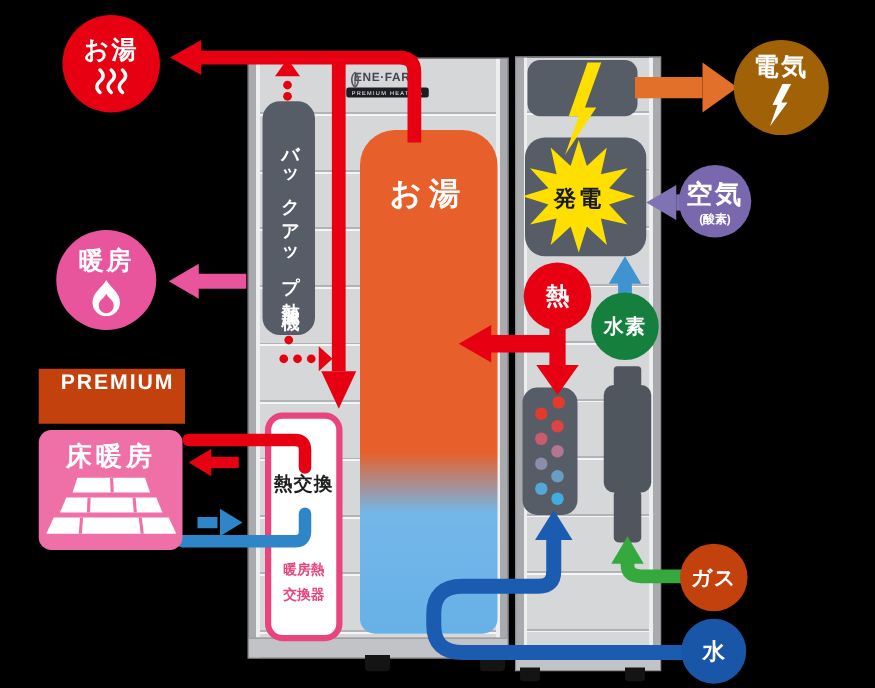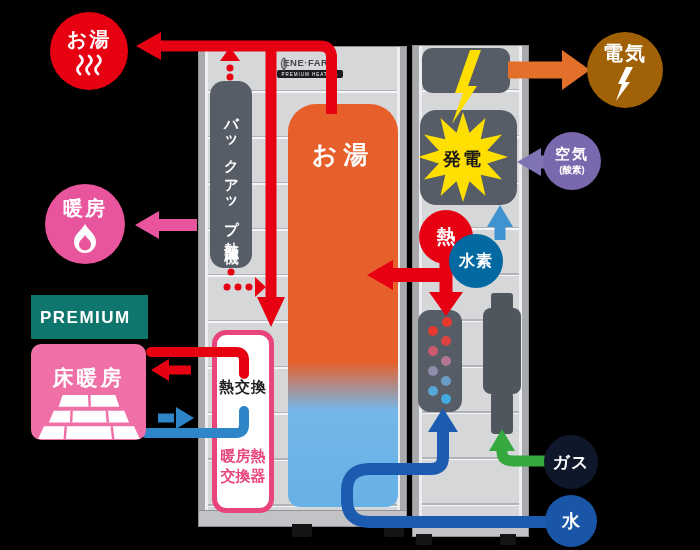--- a/index.html
+++ b/index.html
@@ -12,23 +12,23 @@
       repeating-linear-gradient(180deg,#d6d7d9 0 43px,#b2b3b7 43px 44.5px,#f4f5f7 44.5px 46px);
     border:1px solid #8f9094;}
   .unit-bottom{position:absolute;left:0;right:0;bottom:0;height:15px;background:#c2c3c7;border-top:1.5px solid #93949a;}
   .foot{position:absolute;background:#141414;border-radius:0 0 3px 3px;}
   .circle{position:absolute;border-radius:50%;display:flex;flex-direction:column;align-items:center;justify-content:center;color:#fff;font-weight:bold;text-align:center;}
   .clabel{letter-spacing:2px;white-space:nowrap;}
   .darkbox{position:absolute;background:#575d66;}
   .tank{position:absolute;left:288px;top:104px;width:110px;height:403px;border-radius:28px 28px 12px 12px;
         background:linear-gradient(180deg,#e7602c 0%,#e7602c 64%,#74b7e9 76%,#66b1e7 100%);}
   .hx-box{position:absolute;left:212px;top:330px;width:62px;height:183px;background:#fff;border:5px solid #e8457c;border-radius:14px;box-sizing:border-box;}
-  .badge{position:absolute;left:31px;top:295px;width:117px;height:44px;background:#0f766e;color:#fff;font-weight:bold;font-size:17px;line-height:21px;letter-spacing:1.5px;display:flex;flex-direction:column;justify-content:center;padding-left:9px;box-sizing:border-box;}
+  .badge{position:absolute;left:31px;top:295px;width:117px;height:44px;background:#c2410c;color:#fff;font-weight:bold;font-size:17px;line-height:21px;letter-spacing:1.5px;display:flex;flex-direction:row;justify-content:center;padding-left:9px;box-sizing:border-box;}
   .floorbox{position:absolute;left:31px;top:344px;width:115px;height:96px;background:#ef6fa7;border-radius:10px;display:flex;flex-direction:column;align-items:center;}
-  .floorbox .flabel{color:#fff;font-weight:bold;font-size:21px;letter-spacing:3px;margin-top:20px;}
+  .floorbox .flabel{color:#fff;font-weight:bold;font-size:21px;letter-spacing:3px;margin-top:7px;}
   .vtext{writing-mode:vertical-rl;text-orientation:upright;color:#fff;font-weight:bold;font-size:14.5px;letter-spacing:4px;}
   .txt{position:absolute;text-align:center;font-weight:bold;}
   .logo{position:absolute;left:279px;top:57px;width:62px;display:flex;flex-direction:column;align-items:center;}
   .logo .brand{font-size:9.5px;font-weight:bold;color:#45454d;letter-spacing:.5px;display:flex;align-items:center;gap:1px;}
   .logo .sub{margin-top:2px;background:#1c1c22;color:#fff;font-size:4.5px;letter-spacing:1px;padding:1.5px 4px;border-radius:2px;white-space:nowrap;}
   .tdot{position:absolute;width:10px;height:10px;border-radius:50%;}
   svg{position:absolute;left:0;top:0;}
 </style>
 </head>
 <body>
@@ -60,21 +60,21 @@
 
   <div class="darkbox" style="left:210px;top:81px;width:42px;height:187px;border-radius:14px;display:flex;align-items:center;justify-content:center;">
     <span class="vtext">バックアップ熱源機</span>
   </div>
 
   <div class="tank"></div>
   <div class="txt" style="left:288px;top:138px;width:110px;font-size:25px;letter-spacing:6px;color:#fff;">お湯</div>
 
   <div class="hx-box"></div>
   <div class="txt" style="left:212px;top:378px;width:62px;font-size:15px;letter-spacing:1px;color:#1e1e1e;">熱交換</div>
-  <div class="txt" style="left:212px;top:446px;width:62px;font-size:15px;color:#e8457c;line-height:20px;">
+  <div class="txt" style="left:212px;top:446px;width:62px;font-size:11px;color:#e8457c;line-height:20px;">
     <span style="display:block">暖房熱</span>
     <span style="display:block">交換器</span>
   </div>
 
   <div class="darkbox" style="left:422px;top:48px;width:88px;height:45px;border-radius:10px;"></div>
   <div class="darkbox" style="left:420px;top:110px;width:97px;height:95px;border-radius:16px;"></div>
   <div class="darkbox" style="left:418px;top:310px;width:44px;height:102px;border-radius:12px;"></div>
   <div></div>
   <div class="darkbox" style="left:491px;top:293px;width:22px;height:17px;border-radius:3px;background:#50565e;"></div>
   <div class="darkbox" style="left:483px;top:308px;width:38px;height:86px;border-radius:8px;background:#50565e;"></div>
@@ -213,33 +213,33 @@
 
   <div class="circle" style="left:587px;top:32px;width:76px;height:76px;background:#a16207;">
     <span class="clabel" style="font-size:20px;margin-top:3px;">電気</span>
     <svg width="26" height="36" viewBox="0 0 26 36" style="position:static;">
       <polygon fill="#fff" points="14,0 21,0 13,15 18,15 4,34 10,17 6,17"></polygon>
     </svg>
   </div>
 
   <div class="circle" style="left:543px;top:132px;width:58px;height:58px;background:#7a68ae;">
     <span class="clabel"></span>
-    <span class="clabel" style="font-size:15px;">空気</span>
+    <span class="clabel" style="font-size:21px;">空気</span>
     <span style="font-size:9.5px;letter-spacing:0;">(酸素)</span>
   </div>
 
   <div class="circle" style="left:419px;top:210px;width:54px;height:54px;background:#e60012;">
     <span class="clabel" style="font-size:19px;letter-spacing:0;">熱</span>
   </div>
 
-  <div class="circle" style="left:449px;top:234px;width:54px;height:54px;background:#0369a1;">
+  <div class="circle" style="left:473px;top:234px;width:54px;height:54px;background:#15803d;">
     <span class="clabel" style="font-size:16px;letter-spacing:1px;">水素</span>
   </div>
 
-  <div class="circle" style="left:544px;top:435px;width:54px;height:54px;background:#0f172a;">
+  <div class="circle" style="left:544px;top:435px;width:54px;height:54px;background:#c2410c;">
     <span class="clabel" style="font-size:17px;letter-spacing:1px;">ガス</span>
   </div>
 
   <div class="circle" style="left:545px;top:495px;width:52px;height:52px;background:#1a56a8;">
     <span class="clabel" style="font-size:18px;letter-spacing:0;">水</span>
   </div>
 
 <span class="tdot" style="left: 442px; top: 317px; background: rgb(229, 57, 47);"></span>
     <span class="tdot" style="left: 428px; top: 326px; background: rgb(229, 57, 47);"></span>
     <span class="tdot" style="left: 441px; top: 336px; background: rgb(222, 67, 67);"></span>

